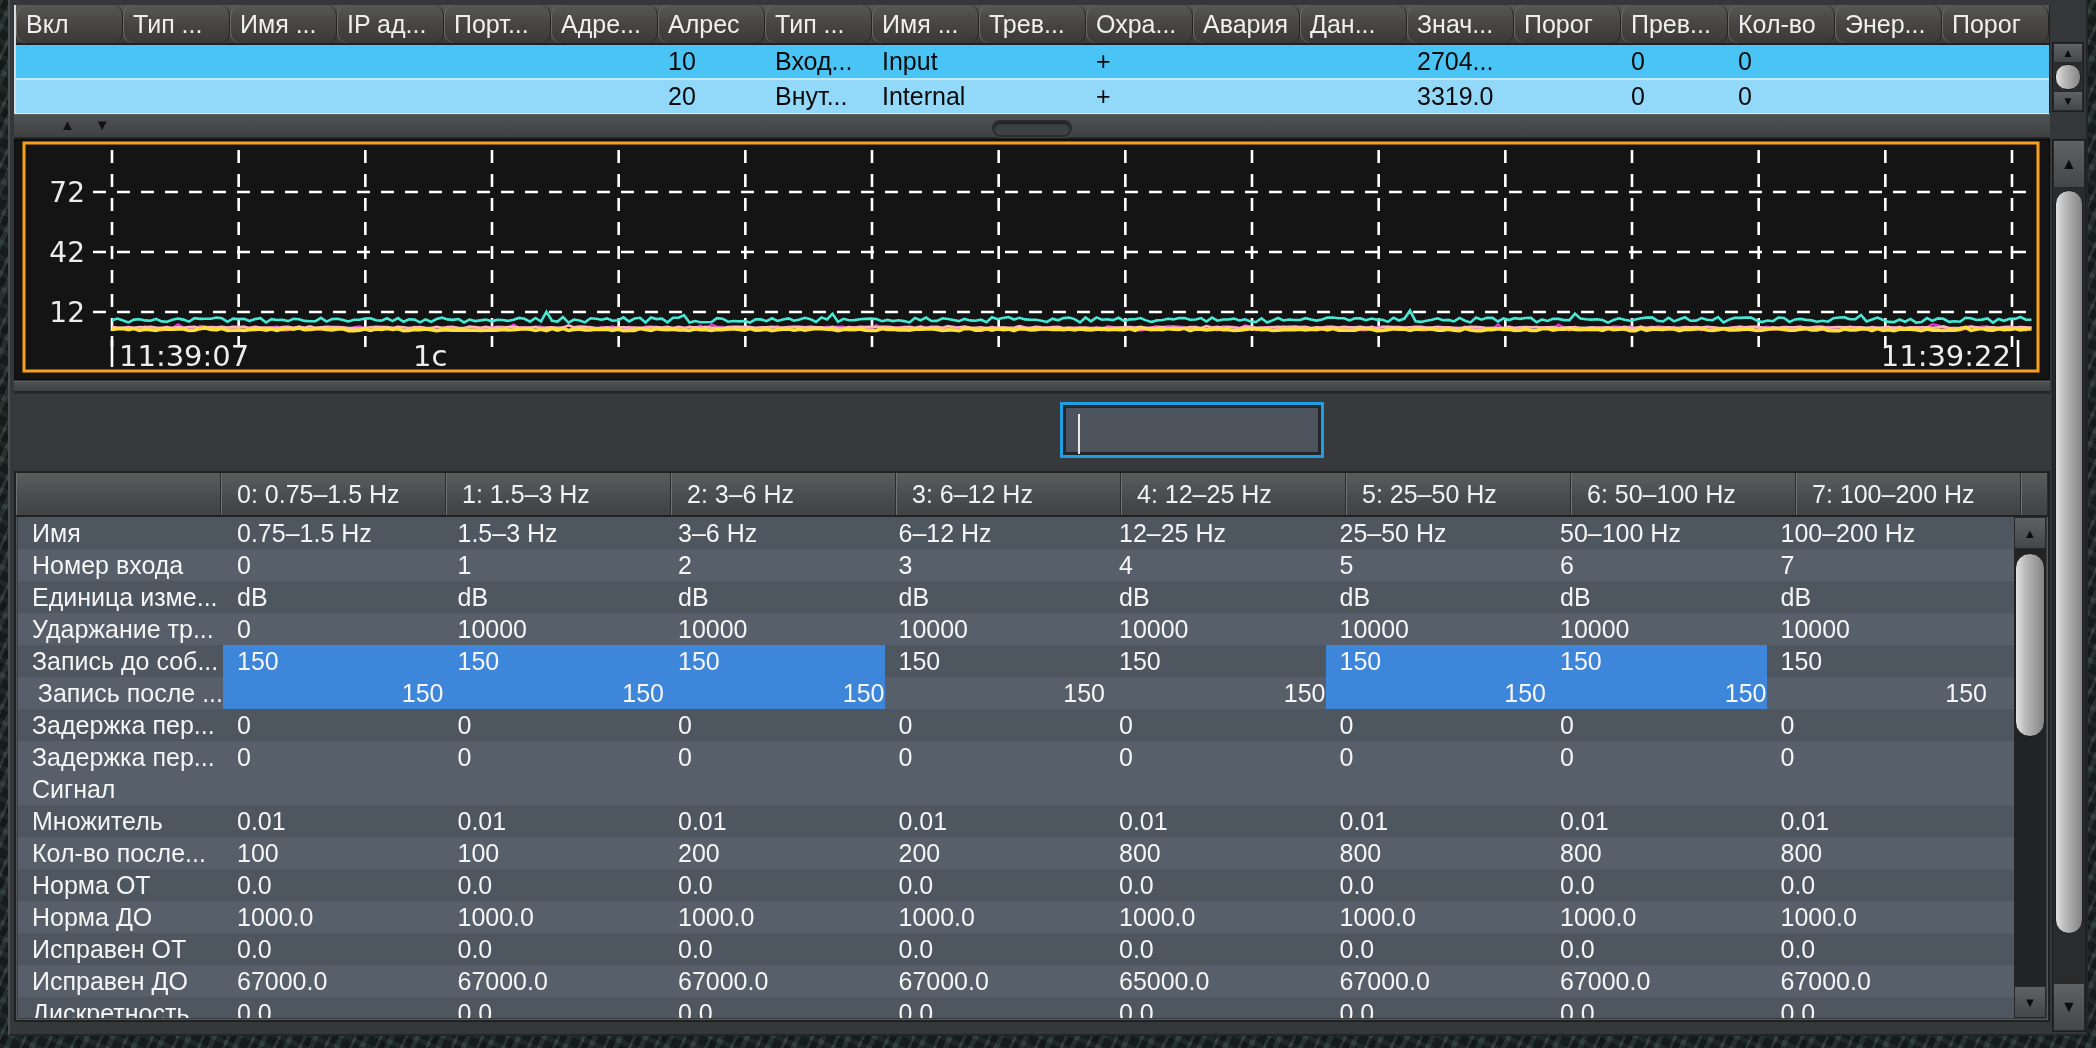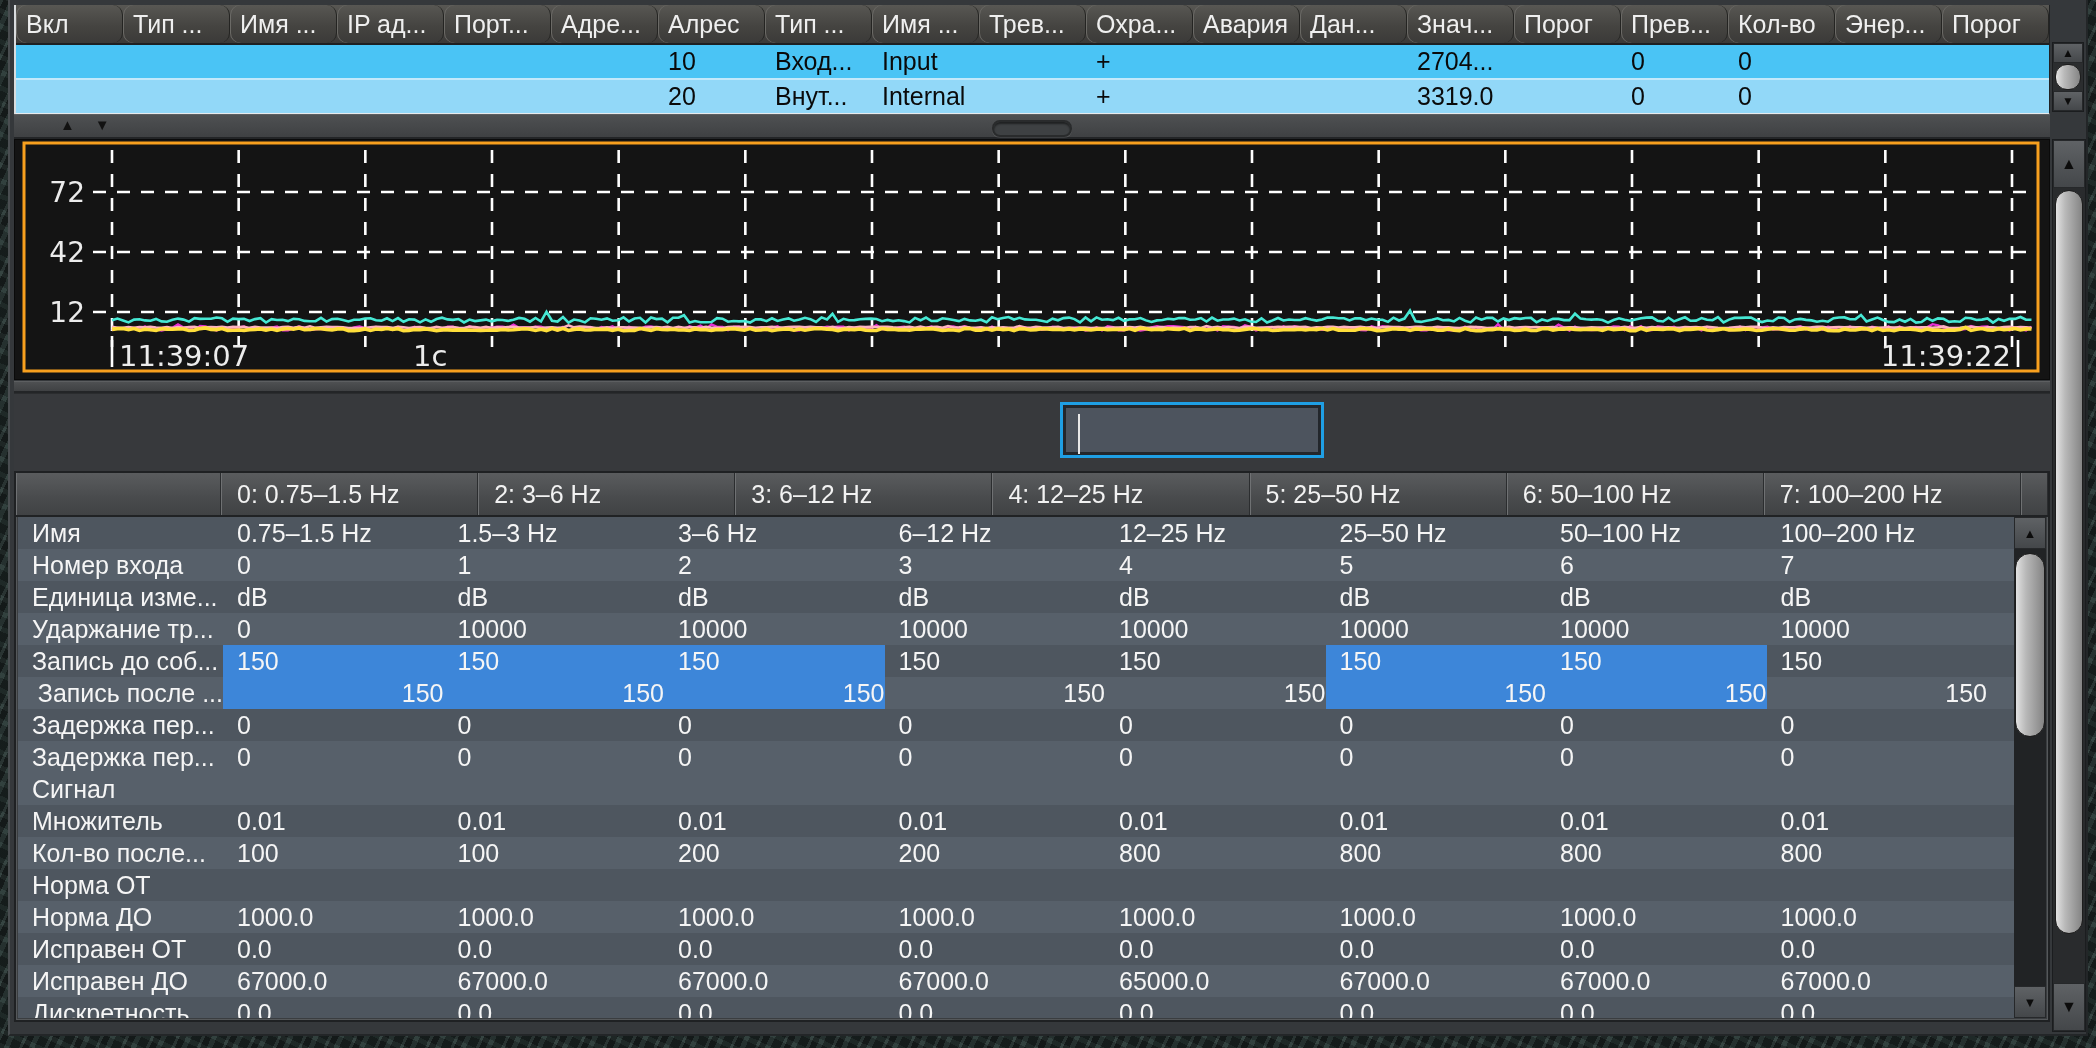--- a/index.html
+++ b/index.html
@@ -212,20 +212,21 @@
 
     <div id="set-value-bar">
       <input id="set-value-input" placeholder="" style="">
       <div id="input-caret"></div>
     </div>
 
     <div id="param-table-panel">
       <div id="param-head">
           <div class="p-hcell" style="flex: 0 0 205px;"></div>
           <div class="p-hcell" style="flex: 1 1 0px;">0: 0.75–1.5 Hz</div>
+          <div class="p-hcell" style="flex: 1 1 0px;">1: 1.5–3 Hz</div>
           <div class="p-hcell" style="flex: 1 1 0px;">2: 3–6 Hz</div>
           <div class="p-hcell" style="flex: 1 1 0px;">3: 6–12 Hz</div>
           <div class="p-hcell" style="flex: 1 1 0px;">4: 12–25 Hz</div>
           <div class="p-hcell" style="flex: 1 1 0px;">5: 25–50 Hz</div>
           <div class="p-hcell" style="flex: 1 1 0px;">6: 50–100 Hz</div>
           <div class="p-hcell" style="flex: 1 1 0px;">7: 100–200 Hz</div>
           <div class="p-hcell" style="flex: 0 0 27px;"></div>
         </div>
       <div id="param-body">
           <div class="p-row" style="background: rgb(78, 86, 95);">
@@ -353,21 +354,21 @@
             <div class="p-cell" style="flex: 1 1 0px;">100</div>
             <div class="p-cell" style="flex: 1 1 0px;">100</div>
             <div class="p-cell" style="flex: 1 1 0px;">200</div>
             <div class="p-cell" style="flex: 1 1 0px;">200</div>
             <div class="p-cell" style="flex: 1 1 0px;">800</div>
             <div class="p-cell" style="flex: 1 1 0px;">800</div>
             <div class="p-cell" style="flex: 1 1 0px;">800</div>
             <div class="p-cell" style="flex: 1 1 0px;">800</div>
             <div style="flex: 0 0 27px;"></div>
           </div>
-          <div class="p-row" style="background: rgb(78, 86, 95); flex-direction: column;">
+          <div class="p-row" style="background: rgb(78, 86, 95);">
             <div class="p-cell" style="flex: 0 0 205px;">Норма ОТ</div>
             <div class="p-cell" style="flex: 1 1 0px;">0.0</div>
             <div class="p-cell" style="flex: 1 1 0px;">0.0</div>
             <div class="p-cell" style="flex: 1 1 0px;">0.0</div>
             <div class="p-cell" style="flex: 1 1 0px;">0.0</div>
             <div class="p-cell" style="flex: 1 1 0px;">0.0</div>
             <div class="p-cell" style="flex: 1 1 0px;">0.0</div>
             <div class="p-cell" style="flex: 1 1 0px;">0.0</div>
             <div class="p-cell" style="flex: 1 1 0px;">0.0</div>
             <div style="flex: 0 0 27px;"></div>

